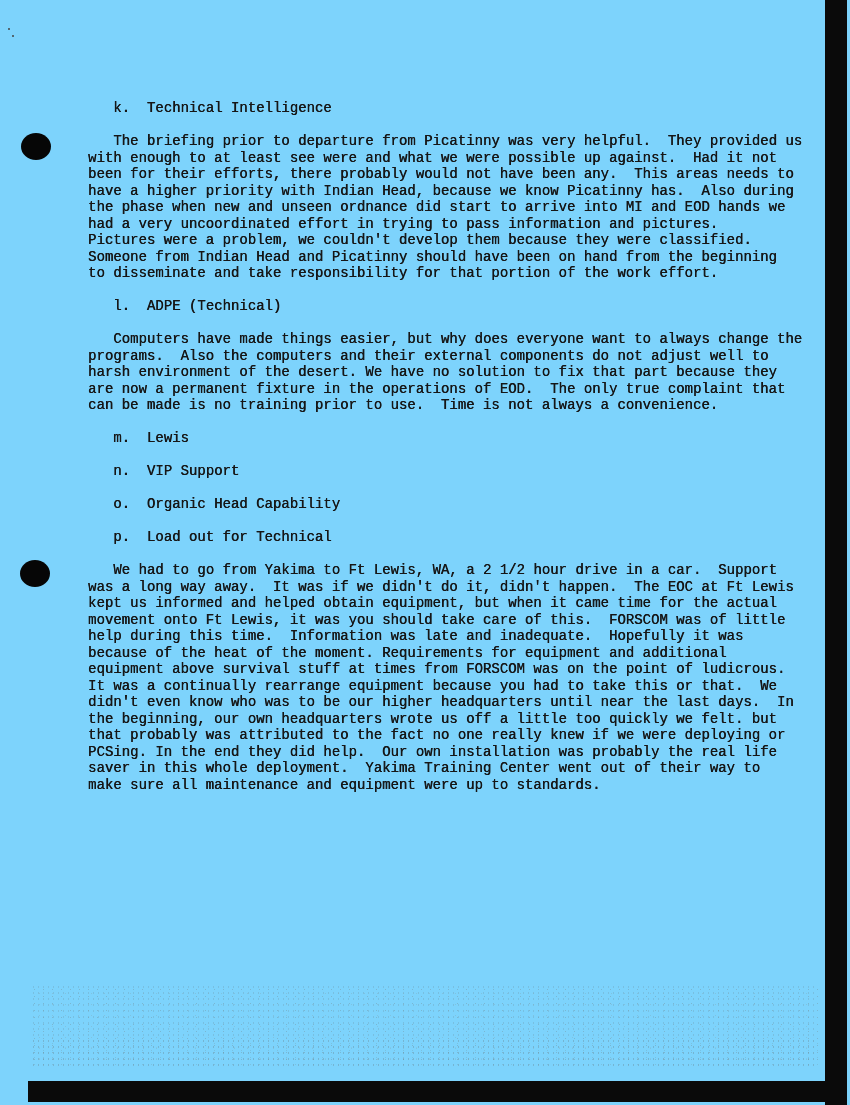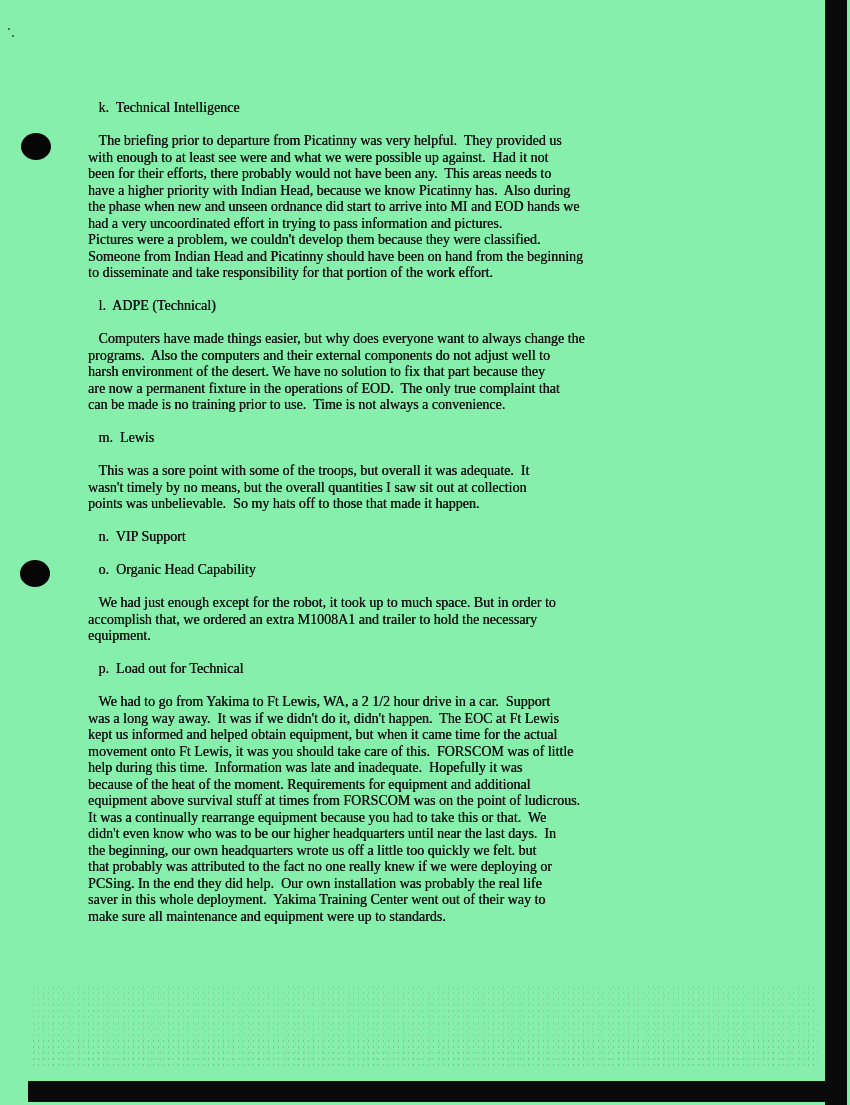--- a/index.html
+++ b/index.html
@@ -1,23 +1,23 @@
 <!DOCTYPE html>
 <html><head>
 <meta charset="utf-8">
 <style>
   * { margin: 0; padding: 0; box-sizing: border-box; }
   html, body { background: #e9e9e7; }
   .page {
     position: relative;
     width: 850px;
     height: 1105px;
-    background: #86efac;
+    background: #7dd3fc;
     overflow: hidden;
-    font-family: Liberation Serif, serif;
+    font-family: Liberation Mono, monospace;
   }
   
   .scan-edge-right {
     position: absolute;
     top: 0;
     right: 3px;
     width: 22px;
     height: 1105px;
     background: #0a0a0a;
   }
@@ -115,34 +115,28 @@
       <h3 class="heading">   l.  ADPE (Technical)</h3>
       <p class="body">   Computers have made things easier, but why does everyone want to always change the
 programs.  Also the computers and their external components do not adjust well to
 harsh environment of the desert. We have no solution to fix that part because they
 are now a permanent fixture in the operations of EOD.  The only true complaint that
 can be made is no training prior to use.  Time is not always a convenience.</p>
     </section>
 
     <section class="doc-section">
       <h3 class="heading">   m.  Lewis</h3>
-      <p class="body">   This was a sore point with some of the troops, but overall it was adequate.  It
-wasn't timely by no means, but the overall quantities I saw sit out at collection
-points was unbelievable.  So my hats off to those that made it happen.</p>
     </section>
 
     <section class="doc-section">
       <h3 class="heading">   n.  VIP Support</h3>
     </section>
 
     <section class="doc-section">
       <h3 class="heading">   o.  Organic Head Capability</h3>
-      <p class="body">   We had just enough except for the robot, it took up to much space. But in order to
-accomplish that, we ordered an extra M1008A1 and trailer to hold the necessary
-equipment.</p>
     </section>
 
     <section class="doc-section">
       <h3 class="heading">   p.  Load out for Technical</h3>
       <p class="body">   We had to go from Yakima to Ft Lewis, WA, a 2 1/2 hour drive in a car.  Support
 was a long way away.  It was if we didn't do it, didn't happen.  The EOC at Ft Lewis
 kept us informed and helped obtain equipment, but when it came time for the actual
 movement onto Ft Lewis, it was you should take care of this.  FORSCOM was of little
 help during this time.  Information was late and inadequate.  Hopefully it was
 because of the heat of the moment. Requirements for equipment and additional

